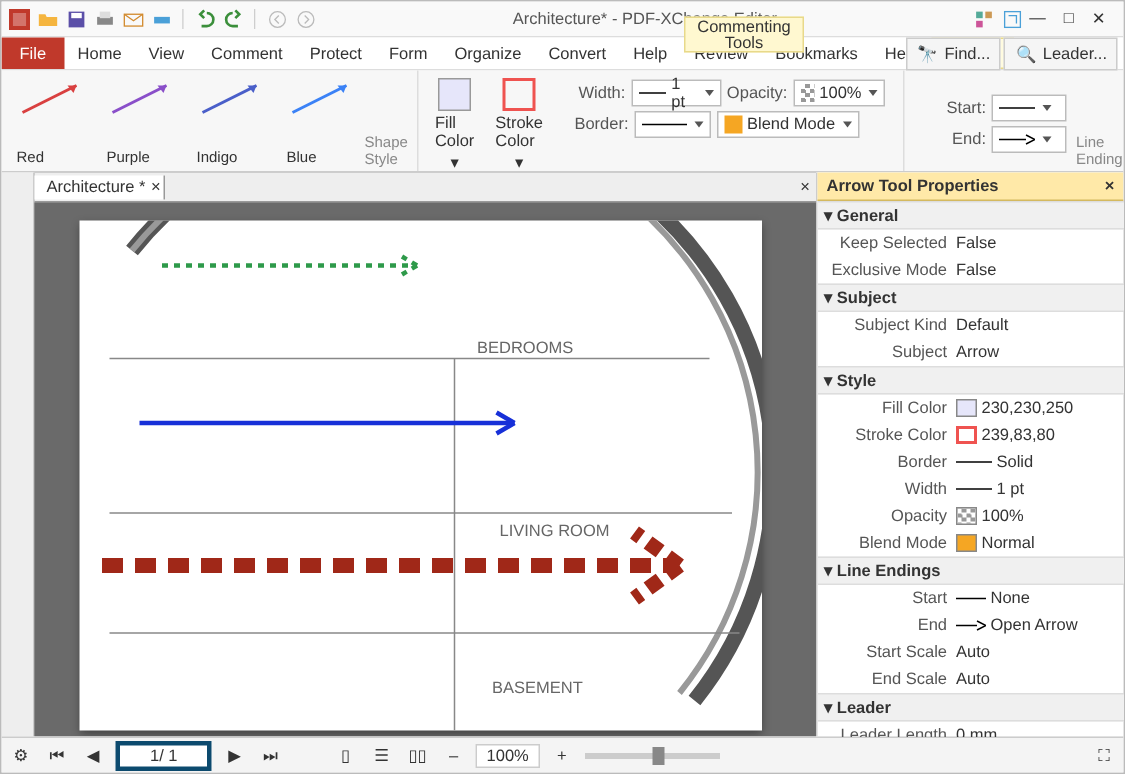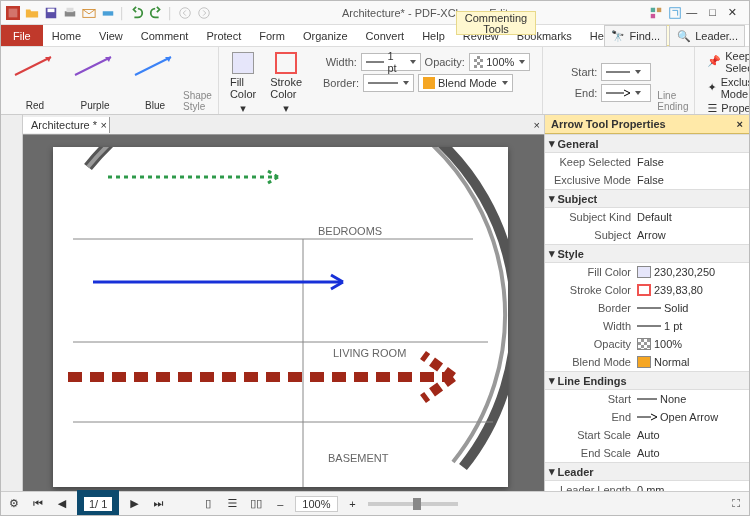--- a/index.html
+++ b/index.html
@@ -13,21 +13,21 @@
 .filetab{background:#c0392b;color:#fff;padding:3px 12px;height:100%;display:flex;align-items:center}
 .mtab{padding:3px 9px;height:100%;display:flex;align-items:center;cursor:default}
 .mtab.ctx{background:#fffbe0;border:1px solid #e8d98a;color:#8a6d00}
 .ctxlabel{position:absolute;top:10px;left:455px;width:80px;height:24px;background:#fff8d0;font-size:10px;text-align:center;line-height:11px;padding-top:1px;color:#8a6d00;border:1px solid #e8d98a}
 .rightbtns{position:absolute;top:24px;right:4px;display:flex;gap:2px}
 .findbtn{border:1px solid #ccc;background:#f5f5f5;padding:2px 6px;display:flex;align-items:center;gap:3px}
 .ribbon{height:68px;display:flex;background:#f7f7f7;border-bottom:1px solid #ccc}
 .group{border-right:1px solid #ddd;padding:3px 6px 0 6px;display:flex;flex-direction:row;align-items:center}
 .glabel{font-size:10px;color:#888;margin-top:auto;padding-bottom:2px}
 .swatches{display:flex;gap:4px}
-.swatch{display:flex;flex-direction:column;align-items:center;gap:21px;padding:2px 4px}
+.swatch{display:flex;flex-direction:column;align-items:flex-start;gap:21px;padding:2px 4px}
 .swatch .line{width:48px;height:26px;position:relative}
 .swatch .lbl{font-size:10px}
 .bigbtn{display:flex;flex-direction:column;align-items:center;gap:2px;padding:2px 5px;font-size:10px}
 .bigbtn .box{width:22px;height:22px;border:1px solid #999}
 .props{display:flex;flex-direction:column;gap:3px;padding:3px 6px;font-size:10px}
 .prow{display:flex;align-items:center;gap:4px}
 .prow .lab{width:42px;text-align:right;color:#555}
 .dd{border:1px solid #bbb;background:#fff;padding:1px 4px;min-width:50px;display:flex;align-items:center;gap:3px;height:18px}
 .chk{width:12px;height:12px}
 .main{display:flex;height:376px}
@@ -173,20 +173,27 @@
         </div>
       <div class="swatch">
           <div class="line"><svg width="48" height="26">
               <line x1="4" y1="22" x2="40" y2="4" stroke="#8a4fc9" stroke-width="2"></line>
               <path d="M40 4l-6 0 4 5z" fill="#8a4fc9"></path>
             </svg></div>
           <div class="lbl">Purple</div>
         </div>
       <div class="swatch">
           <div class="line"><svg width="48" height="26">
+              <line x1="4" y1="22" x2="40" y2="4" stroke="#4a5fc9" stroke-width="2"></line>
+              <path d="M40 4l-6 0 4 5z" fill="#4a5fc9"></path>
+            </svg></div>
+          <div class="lbl">Indigo</div>
+        </div>
+      <div class="swatch">
+          <div class="line"><svg width="48" height="26">
               <line x1="4" y1="22" x2="40" y2="4" stroke="#3b82f6" stroke-width="2"></line>
               <path d="M40 4l-6 0 4 5z" fill="#3b82f6"></path>
             </svg></div>
           <div class="lbl">Blue</div>
         </div>
     </div>
     <div class="glabel">Shape Style</div>
   </div>
   <div class="group" style="flex-direction:row;align-items:flex-start;gap:4px">
     <div class="bigbtn">
@@ -416,21 +423,21 @@
         </div>
 
     </div>
   </div>
 </div>
 
 <div class="status">
   <span class="sbtn">⚙</span>
   <span class="sbtn">⏮</span>
   <span class="sbtn">◀</span>
-  <span style="border:7px solid #0c4a6e;padding:1px 5px;background:#fff">1/ 1</span>
+  <span style="border:3px solid #0c4a6e;padding:1px 20px;background:#fff">1/ 1</span>
   <span class="sbtn">▶</span>
   <span class="sbtn">⏭</span>
   <span style="flex:0 0 20px"></span>
   <span class="sbtn">▯</span>
   <span class="sbtn">☰</span>
   <span class="sbtn">▯▯</span>
   <span class="sbtn">–</span>
   <span style="border:1px solid #ccc;padding:1px 6px;background:#fff">100%</span>
   <span class="sbtn">+</span>
   <div style="width:90px;height:4px;background:#ccc;position:relative">

